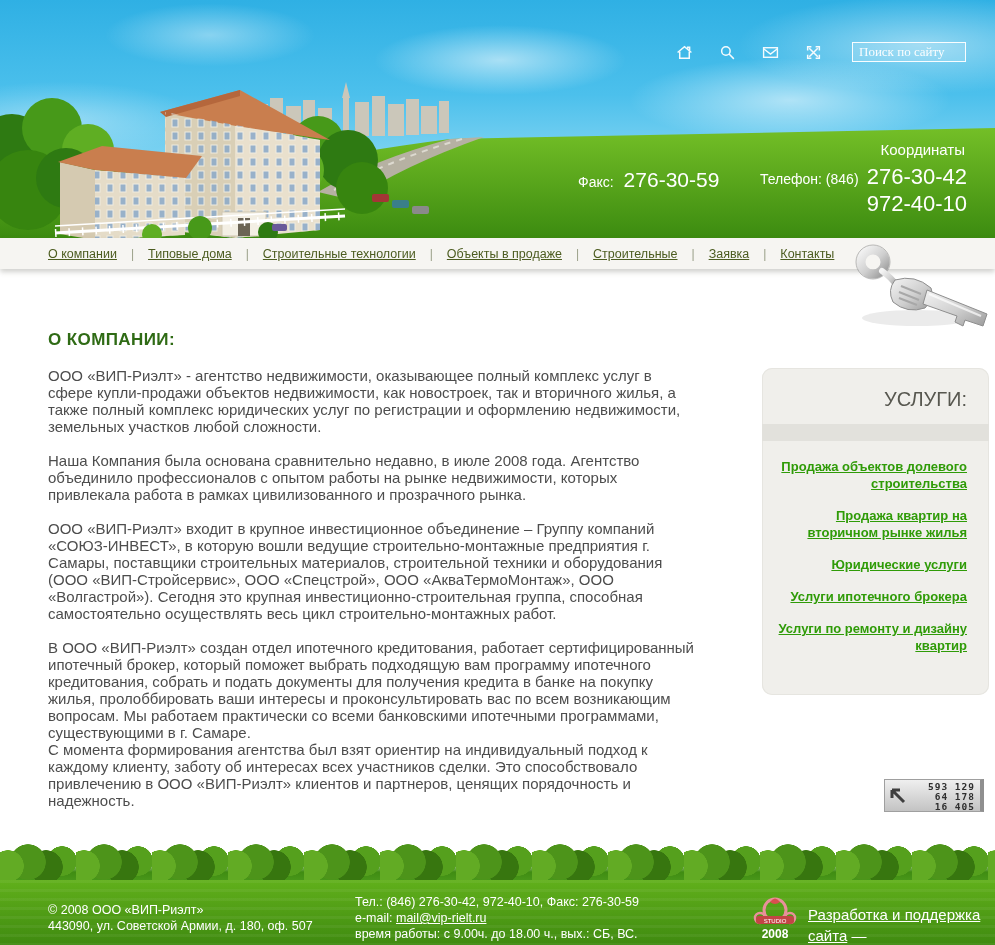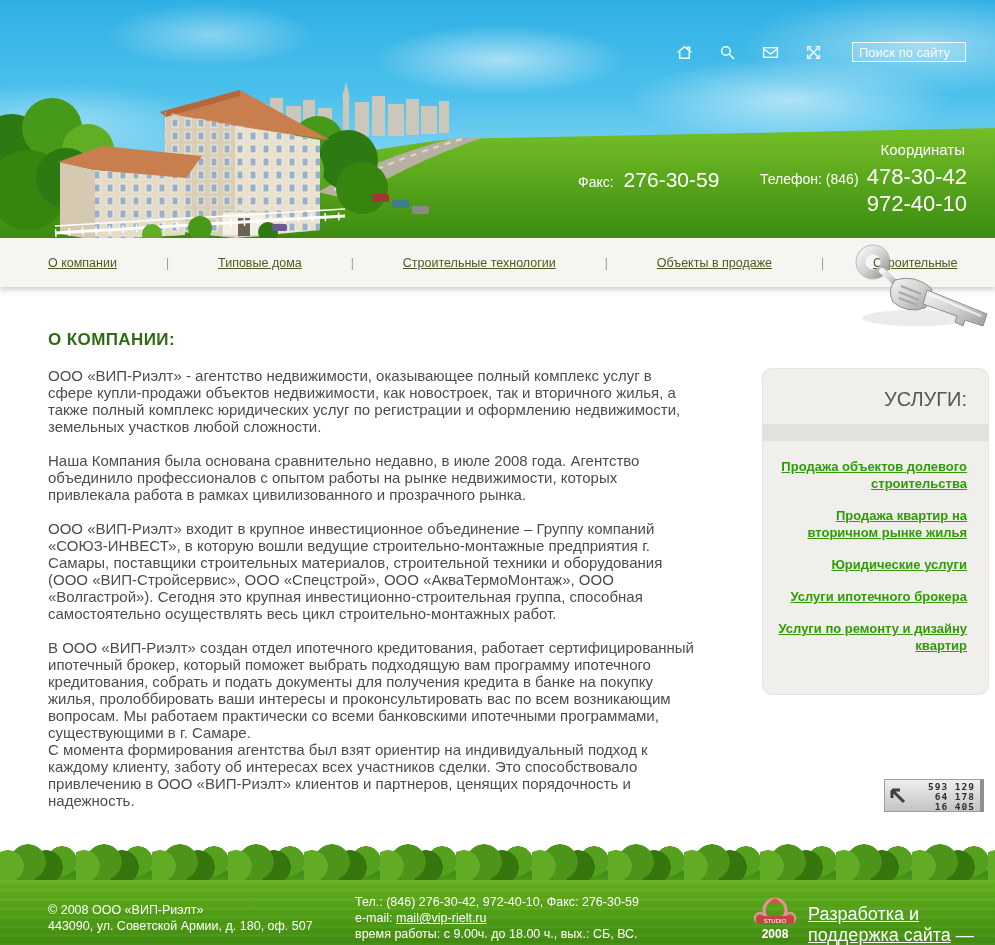--- a/index.html
+++ b/index.html
@@ -16,35 +16,35 @@
      radial-gradient(ellipse 150px 45px at 210px 35px, rgba(255,255,255,.40), transparent 70%),
      radial-gradient(ellipse 260px 70px at 920px 45px, rgba(255,255,255,.45), transparent 70%),
      radial-gradient(ellipse 200px 55px at 60px 120px, rgba(255,255,255,.35), transparent 70%);}
   .header-art{position:absolute;inset:0;}
 
   .top-icons{position:absolute;top:44px;left:676px;display:flex;gap:26px;z-index:3;}
   .top-icons .ticon{width:17px;height:17px;cursor:pointer;opacity:.95;}
   .search-box{position:absolute;top:42px;left:852px;z-index:3;}
   .search-box input{width:114px;height:20px;box-sizing:border-box;background:rgba(255,255,255,.14);
      border:1px solid rgba(255,255,255,.95);color:#fff;font-size:13px;padding:1px 6px;outline:none;
-     font-family:Liberation Sans, sans-serif;}
+     font-family:Liberation Serif, serif;}
   .search-box input::placeholder{color:rgba(255,255,255,.95);}
 
   .coords-label{position:absolute;top:141px;right:30px;color:#fff;font-size:15px;z-index:3;}
   .fax-row{position:absolute;top:168px;left:578px;color:#fff;display:flex;align-items:baseline;z-index:3;}
   .fax-row .lbl{font-size:14px;margin-right:10px;}
   .fax-row .num{font-size:21px;}
   .phone-label{position:absolute;top:171px;left:760px;color:#fff;font-size:14px;z-index:3;}
   .phone-nums{position:absolute;top:163px;right:28px;text-align:right;color:#fff;
               font-size:22px;line-height:27px;z-index:3;}
 
   
-  .navbar{position:absolute;top:238px;left:0;width:995px;height:49px;background:#f6f5f2;
+  .navbar{position:absolute;top:238px;left:0;width:995px;height:31px;background:#f6f5f2;
           box-shadow:0 3px 5px rgba(90,90,80,.28);display:flex;align-items:center;
-          padding-left:48px;box-sizing:border-box;z-index:5;gap:35px;}
+          padding-left:48px;box-sizing:border-box;z-index:5;}
   .nav-link{color:#4c5c20;font-size:12.5px;text-decoration:underline;cursor:pointer;white-space:nowrap;}
   .nav-sep{color:#9aa089;margin:0 14px;font-size:12px;}
   .key-wrap{position:absolute;top:232px;right:0;width:158px;height:102px;z-index:6;pointer-events:none;}
 
   
   .page-title{position:absolute;top:330px;left:48px;font-size:17px;color:#2f6b15;letter-spacing:.4px;font-weight:bold;}
   .content-text{position:absolute;top:367px;left:48px;width:652px;font-size:15px;
                 line-height:17px;color:#4d4d4d;}
   .content-text p{margin:0 0 17px 0;white-space:pre-line;}
 
@@ -78,21 +78,21 @@
      background-repeat:repeat-x;}
   .footer{position:absolute;top:880px;left:0;width:995px;height:65px;color:#fff;
      background:linear-gradient(180deg,#61b01b,#3f8a10);}
   .footer::before{content:"";position:absolute;inset:0;
      background:repeating-linear-gradient(180deg, rgba(255,255,255,.05) 0 3px, transparent 3px 9px);}
   .f-col{position:absolute;font-size:12.5px;line-height:16px;}
   .f-col1{top:22px;left:48px;}
   .f-col2{top:14px;left:355px;}
   .f-email-link{text-decoration:underline;cursor:pointer;}
   .f-logo{position:absolute;top:12px;left:750px;width:50px;height:50px;}
-  .f-dev{position:absolute;top:24px;left:808px;font-size:18px;line-height:21px;}
+  .f-dev{position:absolute;top:24px;left:808px;font-size:15px;line-height:21px;}
   .dev-link{text-decoration:underline;cursor:pointer;}
 </style>
 </head>
 <body>
 
 <div id="page">
 
   <div class="header">
     <div class="sky"></div>
     <div class="clouds"></div>
@@ -213,21 +213,21 @@
       <input type="text" placeholder="Поиск по сайту" style="">
     </div>
 
     <div class="coords-label">Координаты</div>
     <div class="fax-row">
       <span class="lbl">Факс:</span>
       <span class="num">276-30-59</span>
     </div>
     <div class="phone-label">Телефон: (846)</div>
     <div class="phone-nums">
-      <div>478-30-42</div>
+      <div>276-30-42</div>
       <div>972-40-10</div>
     </div>
   </div>
 
   <div class="navbar">
     <span class="nav-link">О компании</span>
     <span class="nav-sep">|</span>
     <span class="nav-link">Типовые дома</span>
     <span class="nav-sep">|</span>
     <span class="nav-link">Строительные технологии</span>

